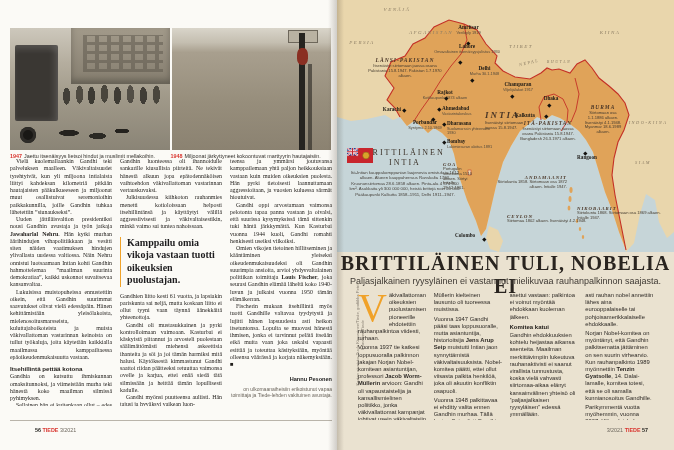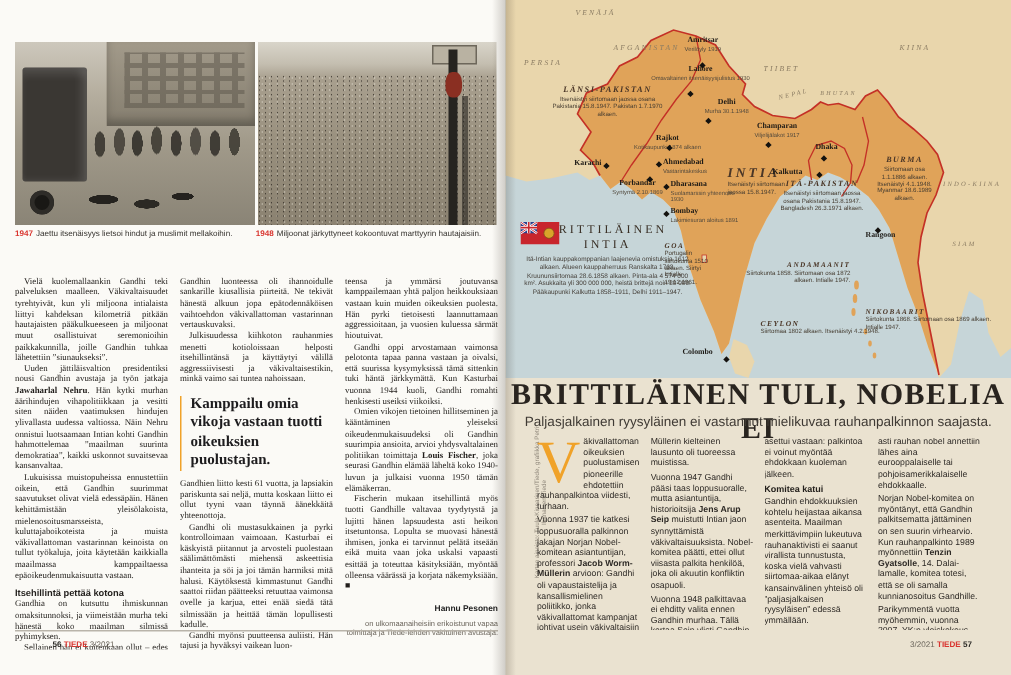--- a/index.html
+++ b/index.html
@@ -45,21 +45,21 @@
   .p2-pole{position:absolute;right:16%;top:4%;width:4%;height:96%;background:#262420;
      box-shadow:8px 30px 0 -1px rgba(30,28,24,.55);}
   .p2-figure{position:absolute;right:14.5%;top:16%;width:7%;height:14%;background:#8a2f22;border-radius:40%;}
   .p2-banner{position:absolute;right:8%;top:2%;width:18%;height:9%;background:#b9b2a2;border:1px solid #6d675b;}
   
   .captions{position:absolute;left:10px;top:153px;width:321px;display:flex;font-family:"Liberation Sans",sans-serif;
             font-size:5.4px;line-height:6.5px;color:#33302c;}
   .caption{width:50%;padding-right:10px;box-sizing:border-box;}
   .cap-year{font-weight:bold;color:#d9352f;margin-right:2px;}
   
-  .lcols{position:absolute;left:10px;top:185px;width:322px;height:248px;display:flex;gap:8px;overflow:hidden;
+  .lcols{position:absolute;left:10px;top:158px;width:322px;height:248px;display:flex;gap:8px;overflow:hidden;
          font-size:5.9px;line-height:7.25px;color:#211e1b;text-align:justify;}
   .lcol{width:102px;overflow:hidden;}
   .lcols p{margin:0;}
   .lcols p.ind{text-indent:6px;}
   .lsub{font-family:"Liberation Sans",sans-serif;font-weight:bold;font-size:6.2px;margin:4px 0 1px 0 !important;text-align:left;}
   .pullquote{display:flex;margin:6px 0 6px 0;}
   .pq-bar{width:3px;background:#f0a229;margin-right:6px;}
   .pq-text{font-weight:bold;font-size:10px;line-height:12.5px;color:#1d1c1e;text-align:left;}
   .byline{margin-top:8px;text-align:right;}
   .byline-name{font-family:"Liberation Sans",sans-serif;font-weight:bold;font-size:5.6px;color:#222;}

